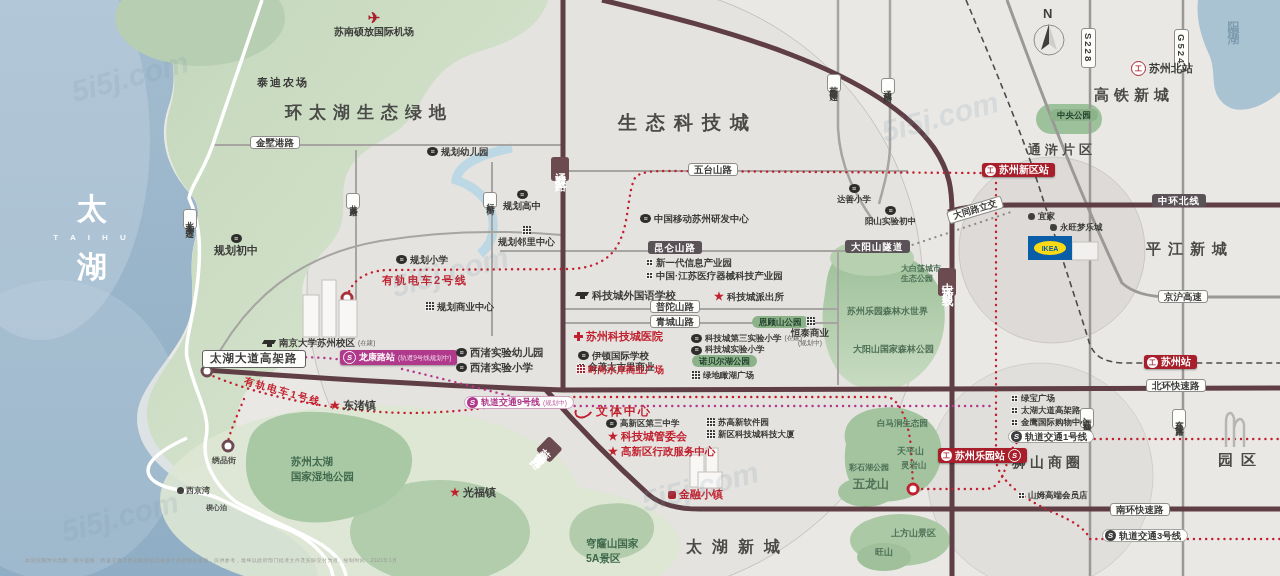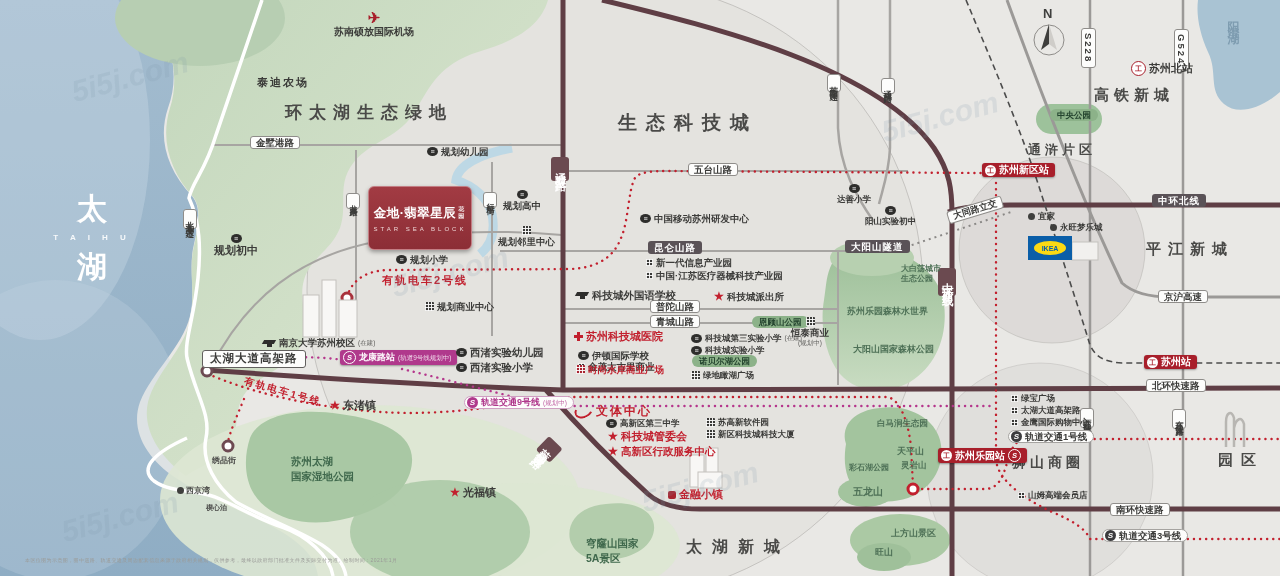--- a/index.html
+++ b/index.html
@@ -191,27 +191,20 @@
 
     <path d="M1226,447 L1226,422 C1226,412 1232,410 1234,418 L1234,447 M1234,428 C1236,418 1242,416 1244,424 L1244,447" stroke="#b8b6b2" stroke-width="2.5" fill="none"></path>
 
     <g>
       <circle cx="1049" cy="40" r="15" stroke="#8e8c89" fill="none"></circle>
       <polygon points="1049,24 1041,50 1049,44" fill="#3f3f3d"></polygon>
       <polygon points="1049,24 1057,50 1049,44" fill="#cfcdc9"></polygon>
     </g>
   </svg>
 
-  <div id="site">
-    <div class="ttl">
-        <span>金地·翡翠星辰</span>
-        <span class="tag">花园</span>
-      </div>
-    <div class="sub2">STAR SEA BLOCK</div>
-  </div>
 
   <div id="taihu">
     <span class="big">太</span>
     <span class="en">T A I H U</span>
     <span class="big">湖</span>
   </div>
 
   <div id="compassN">N</div>
 
   <div id="labels">
@@ -317,21 +310,21 @@
       <div class="lbl t-gpill" style="left: 692px; top: 355px;"><span><span class="ln">诺贝尔湖公园</span></span></div>
       <div class="lbl t-greenB" style="left: 291px; top: 438px;"><span><span class="ln">苏州太湖</span><span class="ln">国家湿地公园</span></span></div>
       <div class="lbl t-greenB" style="left: 586px; top: 520px;"><span><span class="ln">穹窿山国家</span><span class="ln">5A景区</span></span></div>
       <div class="lbl t-green" style="left: 853px; top: 344px;"><span><span class="ln">大阳山国家森林公园</span></span></div>
       <div class="lbl t-green" style="left: 847px; top: 306px;"><span><span class="ln">苏州乐园森林水世界</span></span></div>
       <div class="lbl t-green" style="left: 901px; top: 264px; font-size: 8px;"><span><span class="ln">大白荡城市</span><span class="ln">生态公园</span></span></div>
       <div class="lbl t-green" style="left: 877px; top: 418px; font-size: 8.5px;"><span><span class="ln">白马涧生态园</span></span></div>
       <div class="lbl t-green" style="left: 897px; top: 446px;"><span><span class="ln">天平山</span></span></div>
       <div class="lbl t-green" style="left: 901px; top: 460px; font-size: 8.5px;"><span><span class="ln">灵岩山</span></span></div>
       <div class="lbl t-green" style="left: 849px; top: 463px; font-size: 8px;"><span><span class="ln">彩石湖公园</span></span></div>
-      <div class="lbl t-green" style="left: 853px; top: 477px; font-size: 10px; margin-top: 9px;"><span><span class="ln">五龙山</span></span></div>
+      <div class="lbl t-green" style="left: 853px; top: 477px; font-size: 12px;"><span><span class="ln">五龙山</span></span></div>
       <div class="lbl t-green" style="left: 891px; top: 528px;"><span><span class="ln">上方山景区</span></span></div>
       <div class="lbl t-green" style="left: 875px; top: 547px;"><span><span class="ln">旺山</span></span></div>
       <div class="lbl t-poi" style="left: 427px; top: 146px;">
         <span class="ic ic-sch">≡</span>
         <span>
           <span class="ln">规划幼儿园</span>
         </span>
       </div>
       <div class="lbl t-poi v" style="left: 214px; top: 234px; font-size: 11px;">
         <span class="ic ic-sch">≡</span>
@@ -417,21 +410,21 @@
           <span class="ln">时尚水岸商业广场</span>
         </span>
       </div>
       <div class="lbl t-poi" style="left: 691px; top: 333px; font-size: 8.5px;">
         <span class="ic ic-sch">≡</span>
         <span>
           <span class="ln">科技城第三实验小学</span>
         </span>
         <span class="sub">(在建)</span>
       </div>
-      <div class="lbl t-poi" style="left: 691px; top: 345px; font-size: 8.5px;">
+      <div class="lbl t-poi" style="left: 691px; top: 345px; font-size: 8.5px; font-family: Liberation Mono, monospace;">
         <span class="ic ic-sch">≡</span>
         <span>
           <span class="ln">科技城实验小学</span>
         </span>
       </div>
       <div class="lbl t-poi" style="left: 691px; top: 370px; font-size: 8.5px;">
         <span class="ic ic-bld"></span>
         <span>
           <span class="ln">绿地瞰湖广场</span>
         </span>

